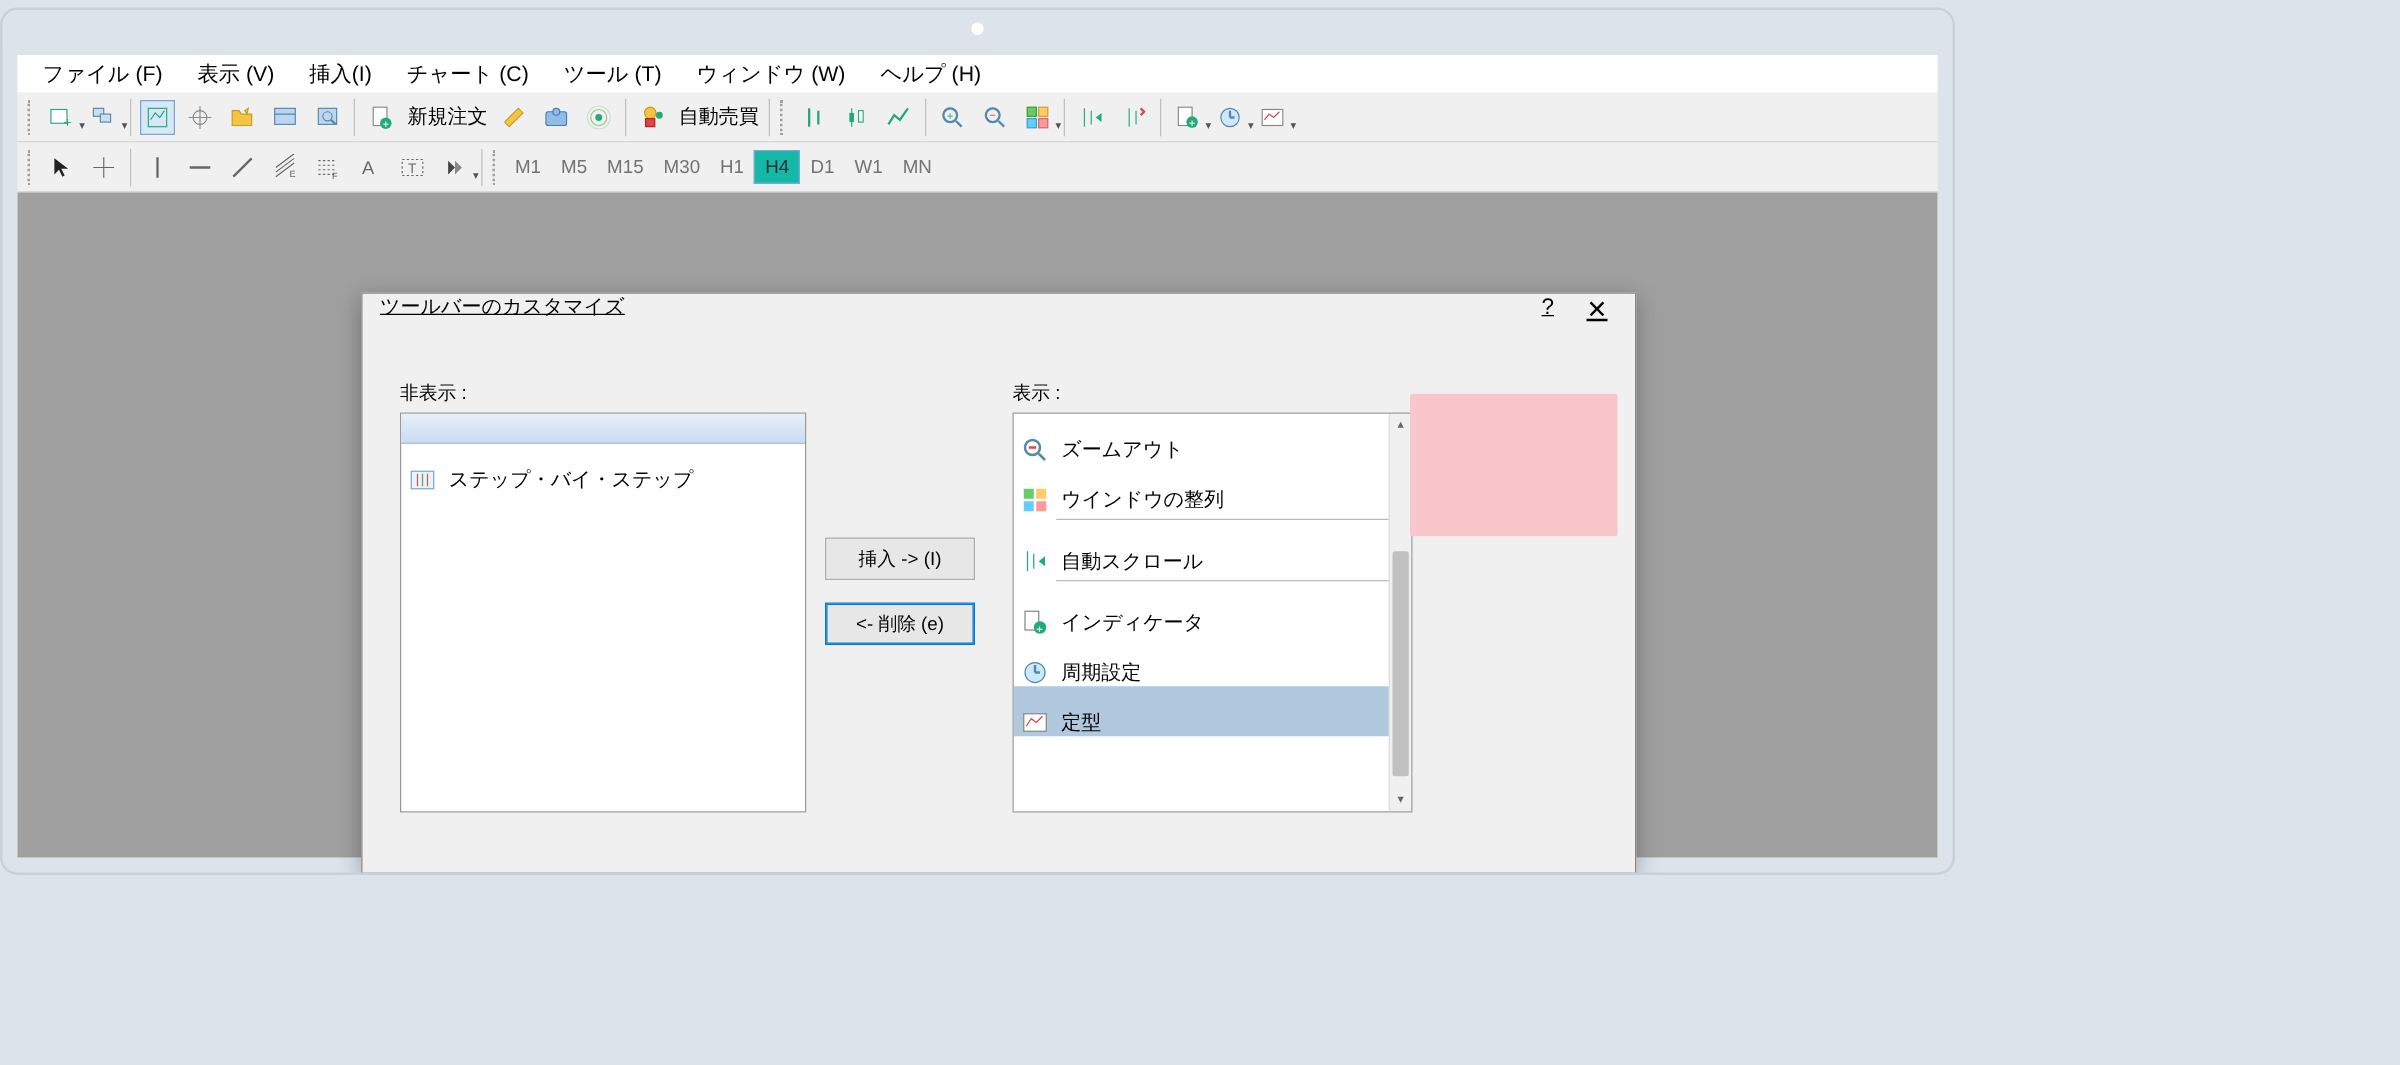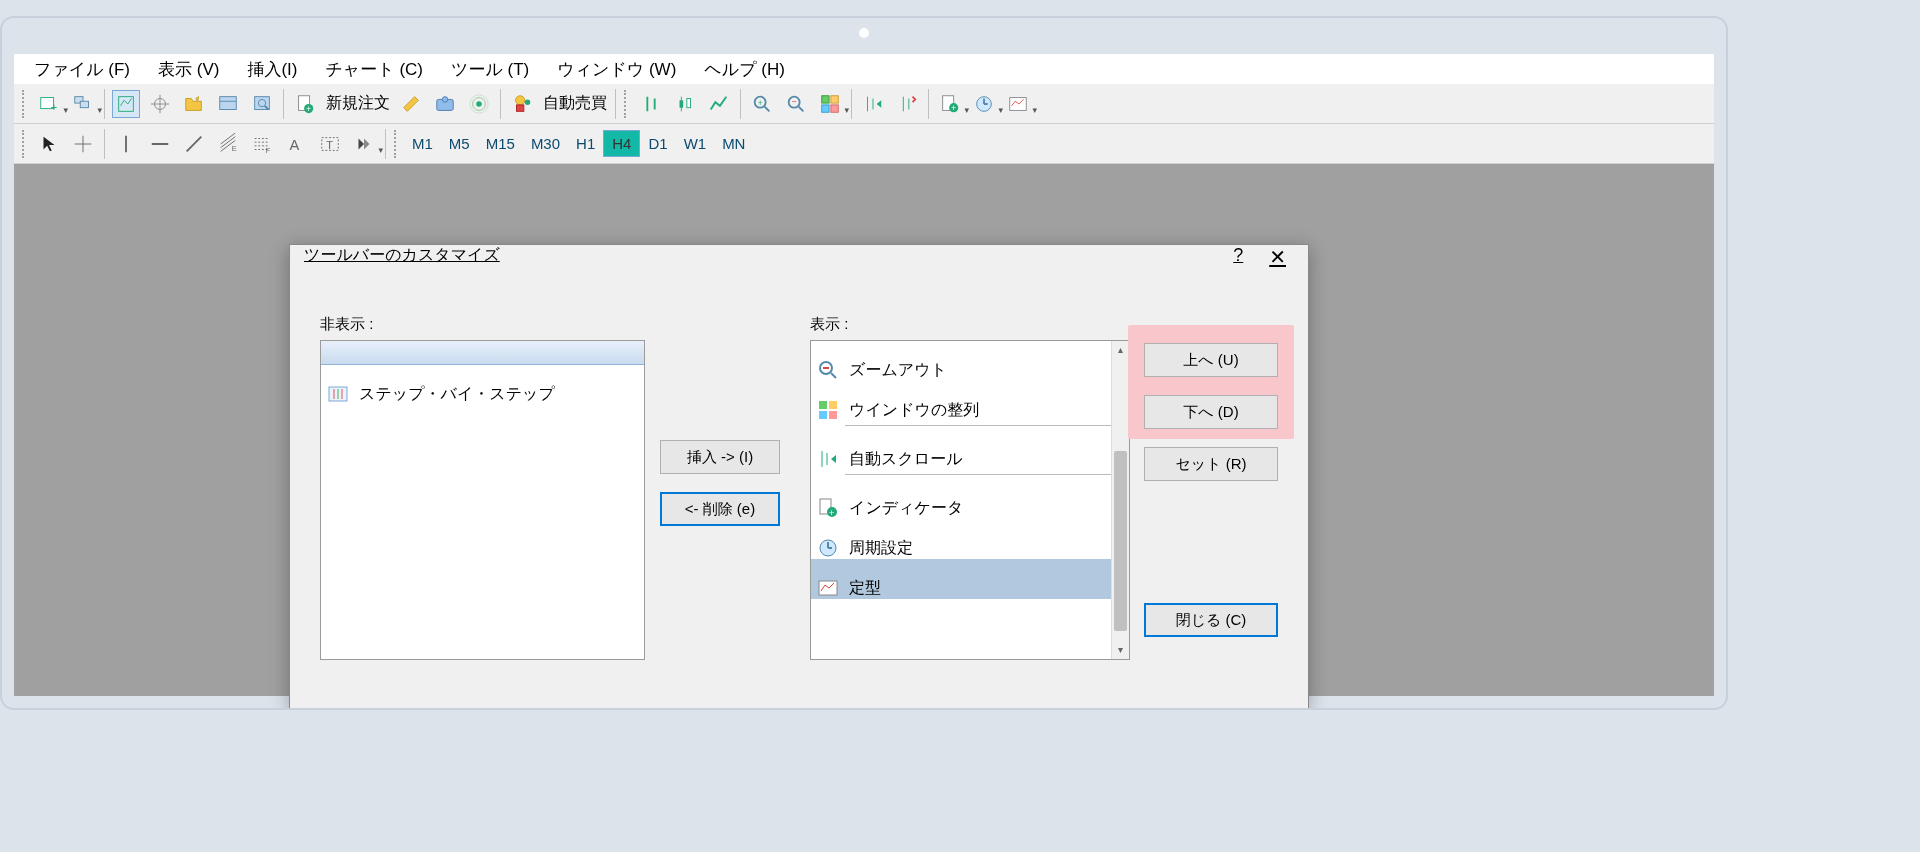--- a/index.html
+++ b/index.html
@@ -1,37 +1,37 @@
 <!DOCTYPE html>
 <html><head>
 <meta charset="utf-8">
 <style>
 * { box-sizing: border-box; margin: 0; padding: 0; font-family: "Meiryo UI", "MS UI Gothic", sans-serif; }
 body { background: #dce3eb; width: 1920px; height: 852px; position: relative; }
 
-.outer-frame { position: absolute; left: 0; top: 16px; width: 1728px; height: 694px; background: #dce3eb; border-radius: 14px; border: 2px solid #c7d0db; overflow: hidden; }
+.outer-frame { position: absolute; left: 0; top: 6px; width: 1564px; height: 694px; background: #dce3eb; border-radius: 14px; border: 2px solid #c7d0db; overflow: hidden; }
 
 .titlebar { height: 28px; background: #dce3eb; position: relative; }
 .titlebar .dot { position: absolute; left: 50%; top: 10px; width: 10px; height: 10px; background: #fff; border-radius: 50%; transform: translateX(-50%); }
 
 .app-area { position: absolute; left: 12px; top: 36px; right: 12px; bottom: 12px; background: #f0f0f0; }
 
 .menubar { height: 30px; background: #fff; display: flex; align-items: center; padding: 0 6px; font-size: 17px; color: #000; white-space: nowrap; }
 .menubar span { padding:0 14px; }
 
 .toolbar-row { height: 40px; background: #f0f0f0; display: flex; align-items: center; padding: 0 4px; border-bottom: 1px solid #d0d0d0; }
 .sep { width:1px; height:30px; background:#c0c0c0; margin:0 4px; }
 .grip { width:6px; height:28px; border-left:2px dotted #a0a0a0; margin:0 4px; }
 .tbtn { width:28px; height:28px; margin:0 3px; display:flex; align-items:center; justify-content:center; border:1px solid transparent; position:relative; }
 .tbtn.sel { border:1px solid #7aa7d6; background:#d6e7f5; }
 .tbtn svg { width:22px; height:22px; }
 .ddarrow::after { content:"▾"; font-size:9px; color:#555; position:absolute; right:-6px; bottom:2px;}
 .toolbar-text { font-size:16px; padding:0 4px; }
 
-.tf { font-size:15px; color:#0c4a6e; padding:4px 8px; }
+.tf { font-size:15px; color:#737373; padding:4px 8px; }
 .tf.sel { border:1px solid #7aa7d6; background:#14b8a6; color:#333; }
 
 .chart-bg { position:absolute; left:0; top: 110px; right:0; bottom:0; background:#a0a0a0; }
 
 .dialog { position:absolute; left:275px; top:190px; width:1020px; height:465px; background:#f0f0f0; border:1px solid #888; box-shadow:0 4px 18px rgba(0,0,0,0.3); }
 .dialog-title { height:38px; display:flex; align-items:flex-start; padding:0 14px; font-size:16px;text-decoration:underline; }
 .dialog-title .spacer { flex:1; }
 .dialog-title .help { font-size:18px; padding:0 18px; }
 .dialog-title .close { font-size:20px; padding:0 8px; font-weight:400; }
 
@@ -419,24 +419,18 @@
             </div>
             <div class="scrollbar-v">
               <div class="arrow up">▴</div>
               <div class="thumb"></div>
               <div class="arrow dn">▾</div>
             </div>
           </div>
         </div>
 
         <div class="highlight-box"></div>
-        <div class="right-btns" style="position:absolute; right:0; top:28px; width:134px; z-index:1;">
-          <div class="btn" style="width:134px;">上へ (U)</div>
-          <div class="btn" style="width:134px;">下へ (D)</div>
-          <div class="btn" style="width:134px; margin-top:12px;">セット (R)</div>
-          <div class="btn focus" style="width:134px; position:absolute; top:260px;">閉じる (C)</div>
-        </div>
 
       </div>
     </div>
 
   </div>
 </div>
 
 </body></html>

